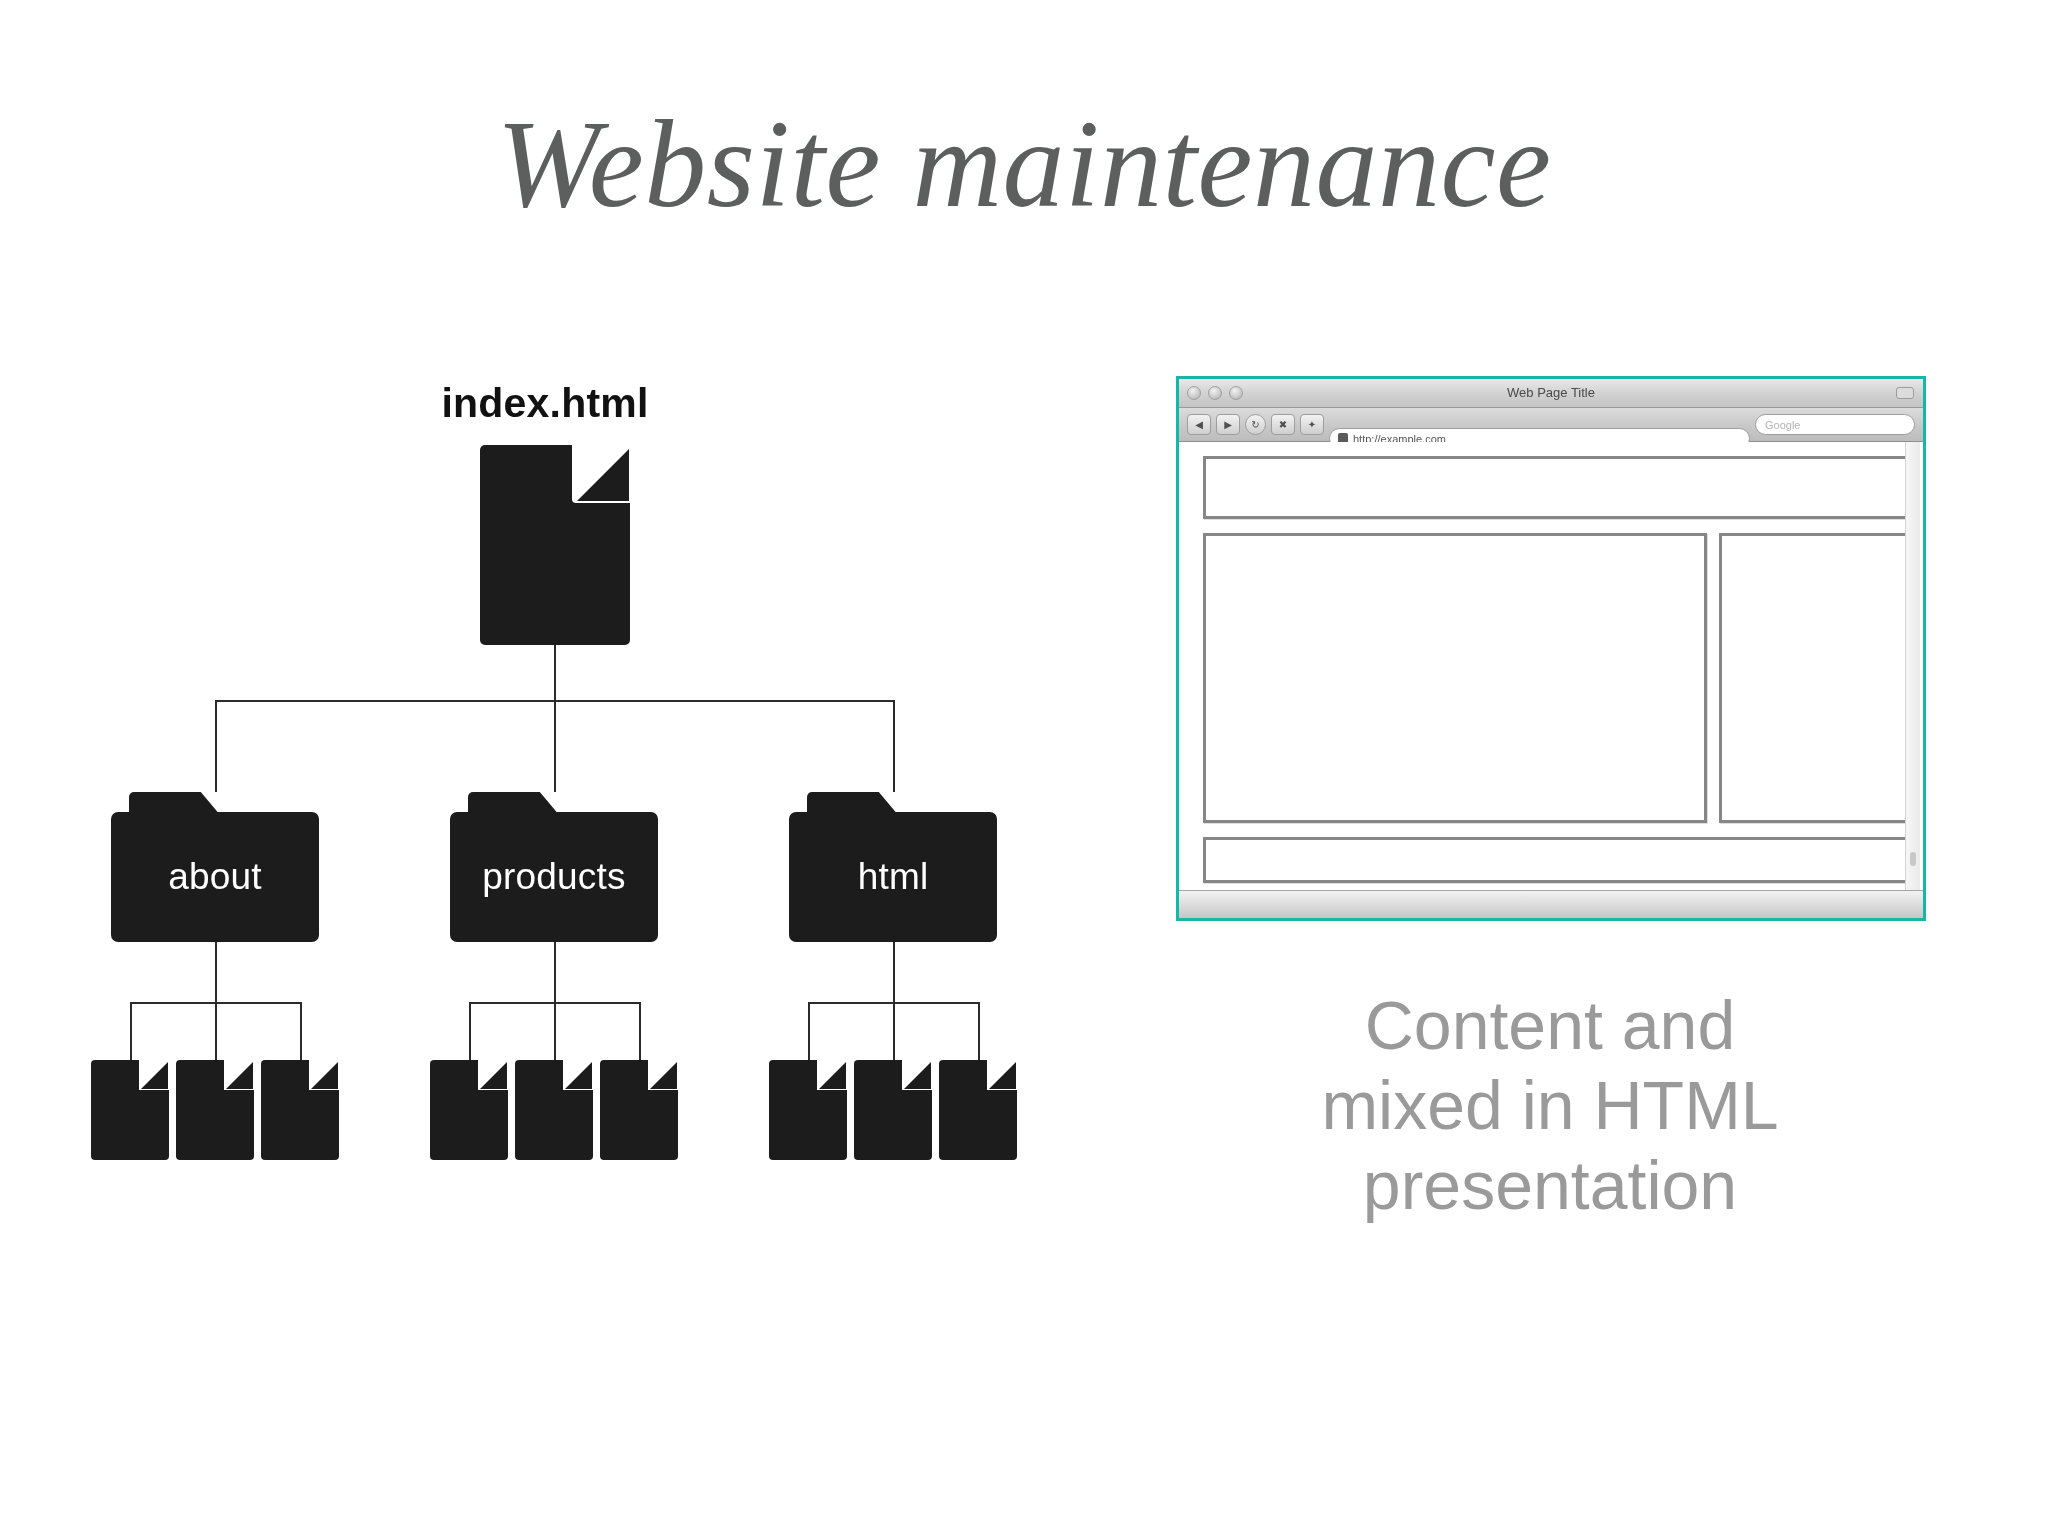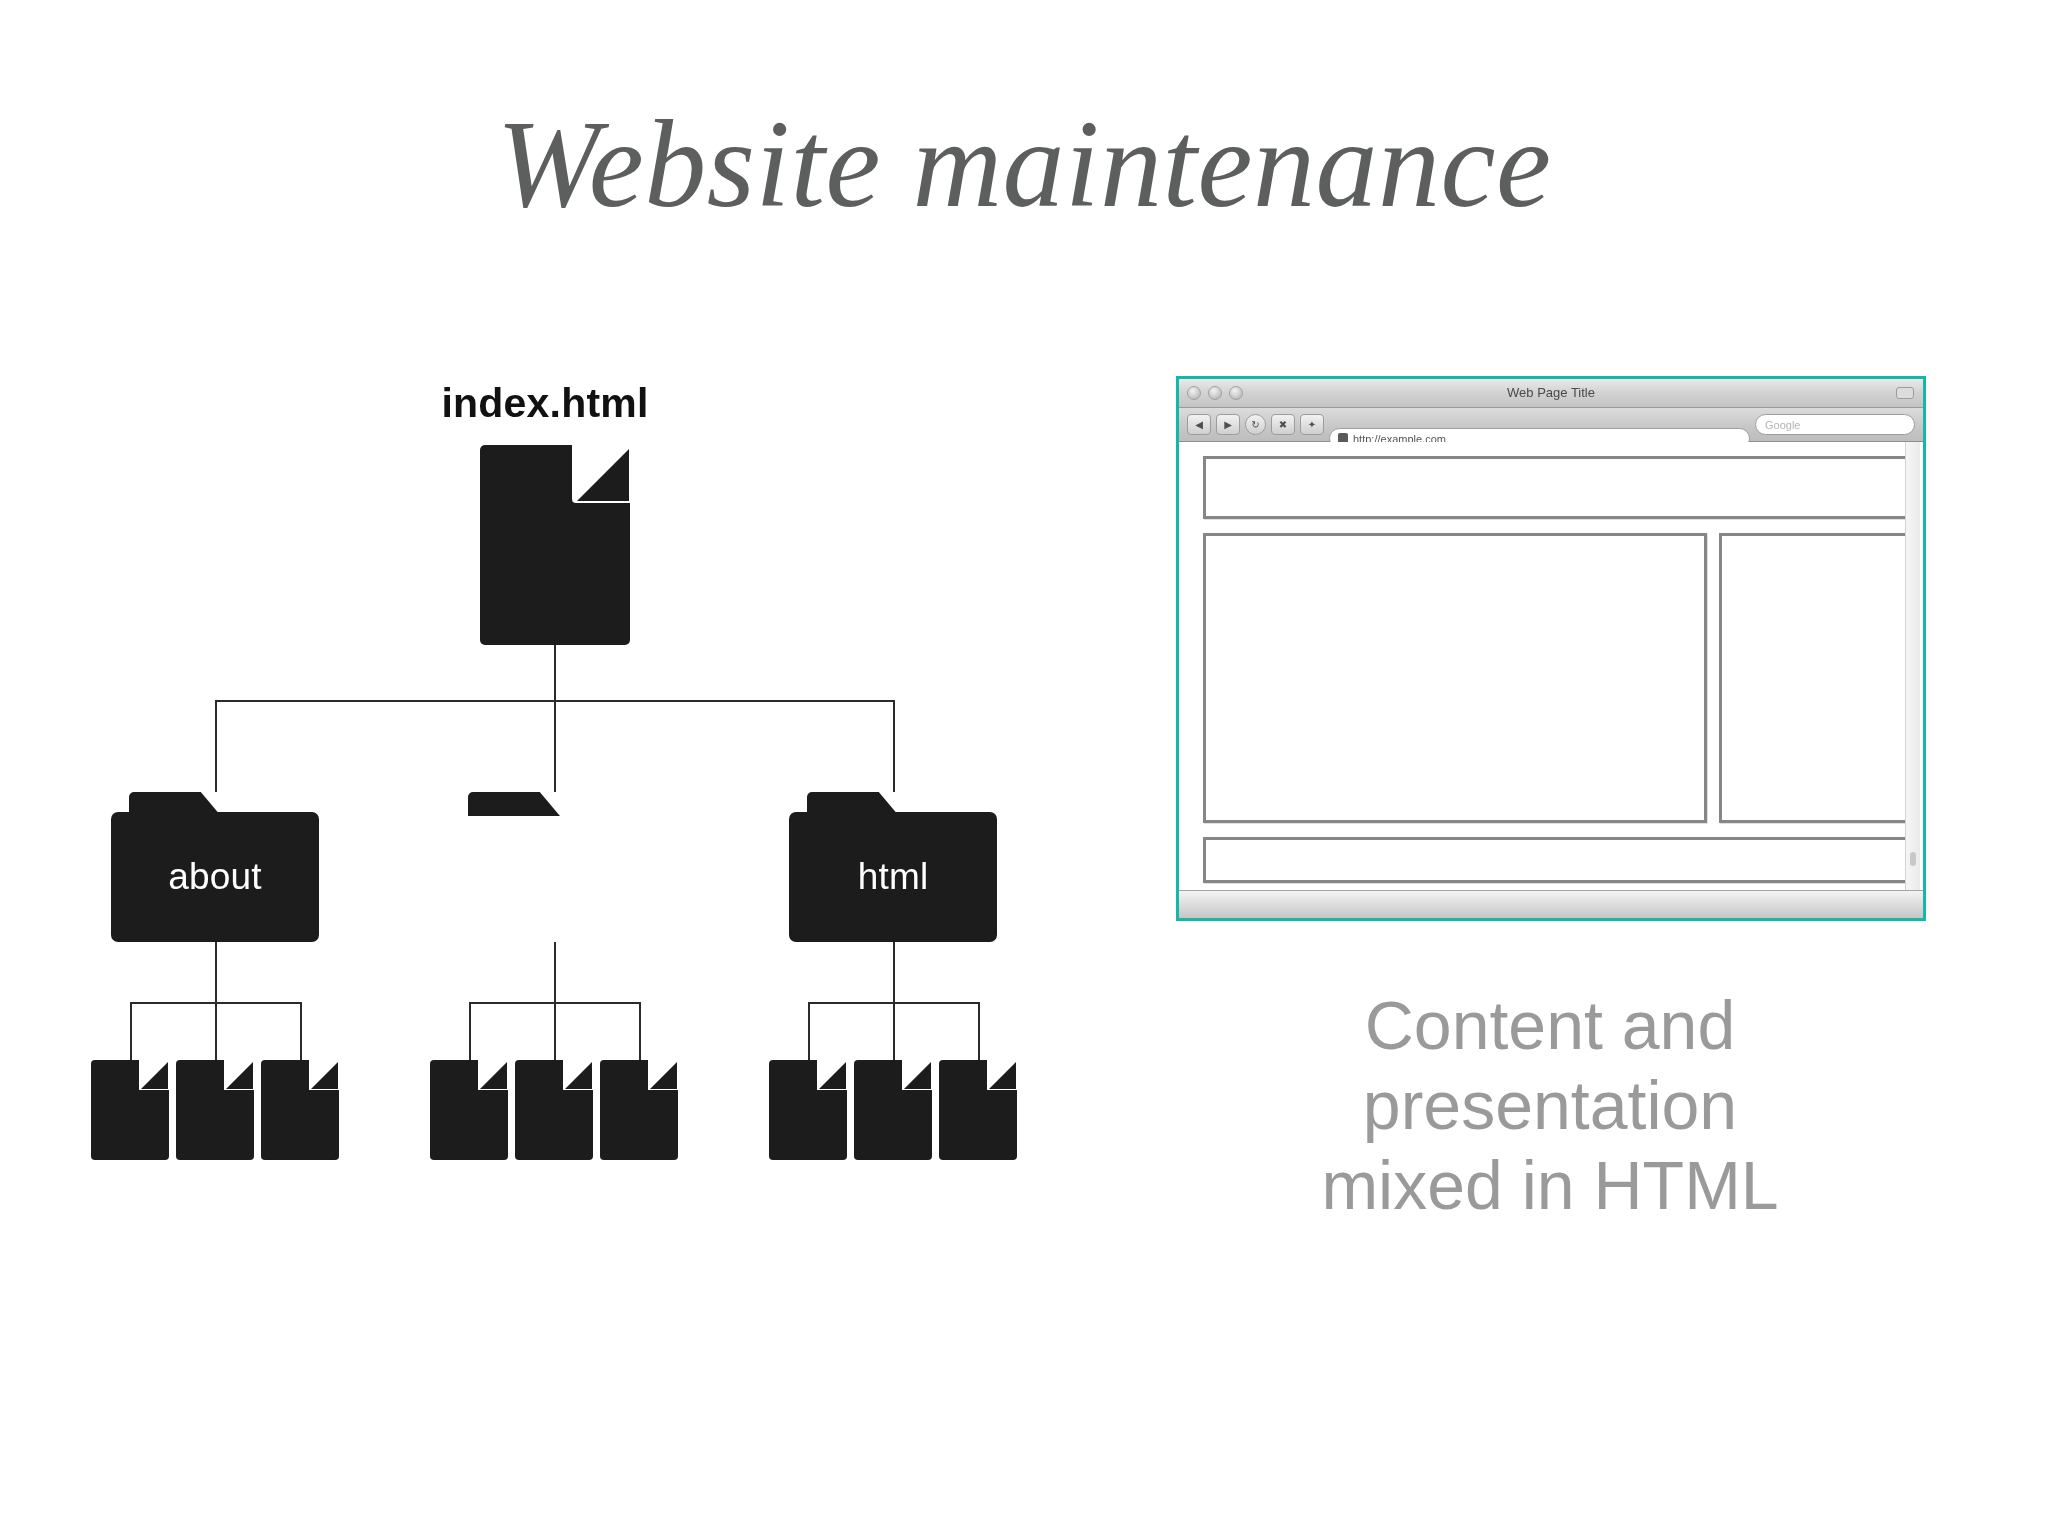--- a/index.html
+++ b/index.html
@@ -389,20 +389,23 @@
   </div>
   <div class="file-icon file-small" style="left:116px;">
     <div class="fold"></div>
   </div>
   <div class="file-icon file-small" style="left:201px;">
     <div class="fold"></div>
   </div>
 
   <div class="folder" style="left:390px;">
     <div class="tab"></div>
+    <div class="body">
+      <span>products</span>
+    </div>
   </div>
   <div class="line vline" style="left:494px; top:582px; height:60px;"></div>
   <div class="line hline" style="left:409px; top:642px; width:170px;"></div>
   <div class="line vline" style="left:409px; top:642px; height:58px;"></div>
   <div class="line vline" style="left:494px; top:642px; height:58px;"></div>
   <div class="line vline" style="left:579px; top:642px; height:58px;"></div>
   <div class="file-icon file-small" style="left:370px;">
     <div class="fold"></div>
   </div>
   <div class="file-icon file-small" style="left:455px;">
@@ -481,15 +484,15 @@
     <div class="v-scroll">
       <div class="grip"></div>
     </div>
   </div>
 
   <div class="browser-bottom"></div>
 </div>
 
 <div class="caption">
   <div>Content and</div>
+  <div>mixed in HTML</div>
   <div>presentation</div>
-  <div>mixed in HTML</div>
 </div>
 
 </body></html>

